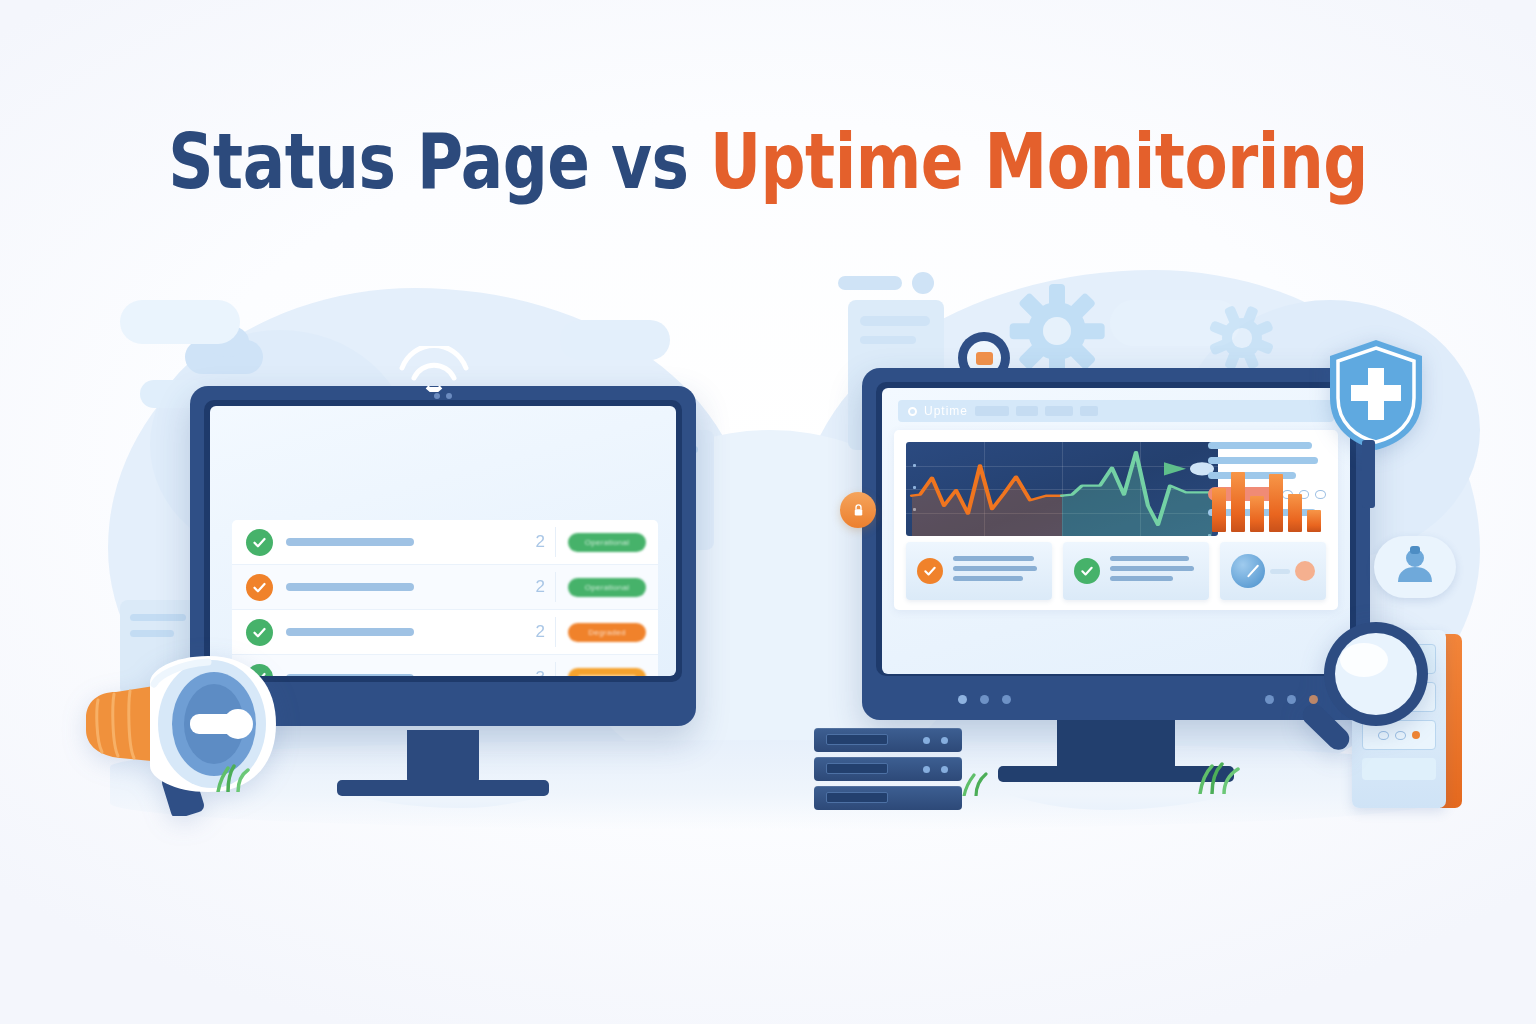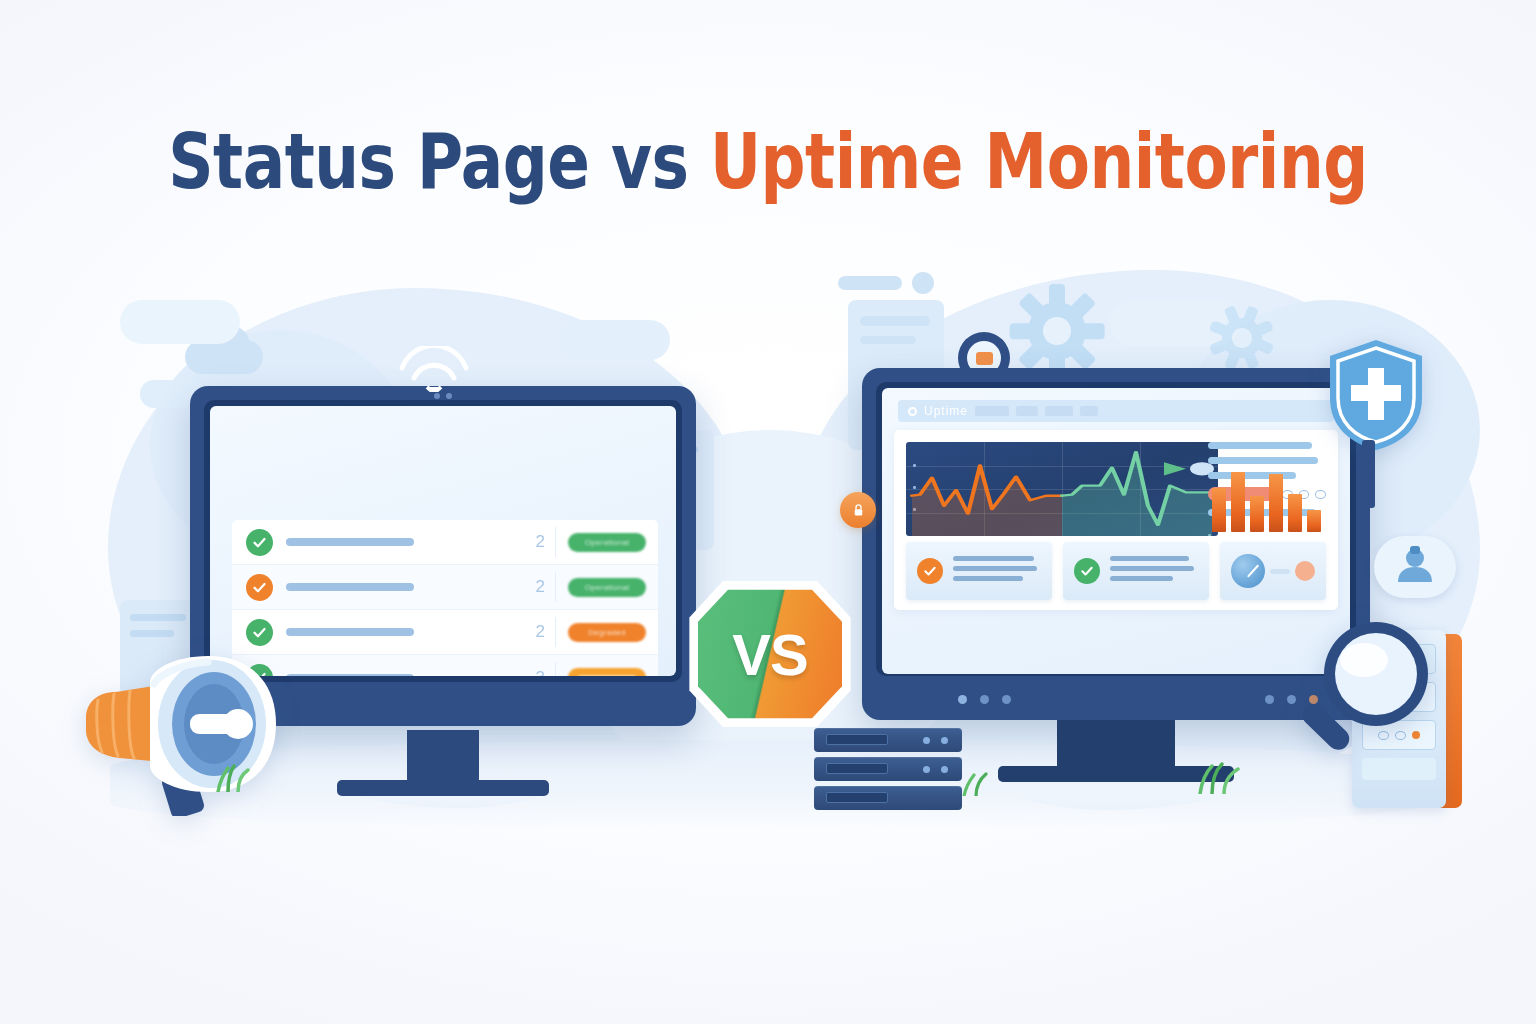--- a/index.html
+++ b/index.html
@@ -626,23 +626,18 @@
 
   <div class="magnifier">
     <svg viewBox="0 0 150 160" style="width:100%;height:100%;filter:drop-shadow(0 6px 12px rgba(45,80,140,.22));">
       <rect x="8" y="104" width="56" height="22" rx="11" fill="#2d4c82" transform="rotate(44 36 115)"></rect>
       <circle cx="86" cy="62" r="52" fill="#2d4c82"></circle>
       <circle cx="86" cy="62" r="41" fill="#e8f3fd"></circle>
       <ellipse cx="74" cy="48" rx="24" ry="17" fill="#ffffff" opacity=".85"></ellipse>
     </svg>
   </div>
 
-  <div class="vs-wrap">
-    <div class="vs-shape"></div>
-    <div class="vs-inner"></div>
-    <div class="vs-text">VS</div>
-  </div>
 
   <div class="title">
     <span class="t-blue">Status Page vs </span><span class="t-orange">Uptime Monitoring</span>
   </div>
 
 </div>
 
 </body></html>

